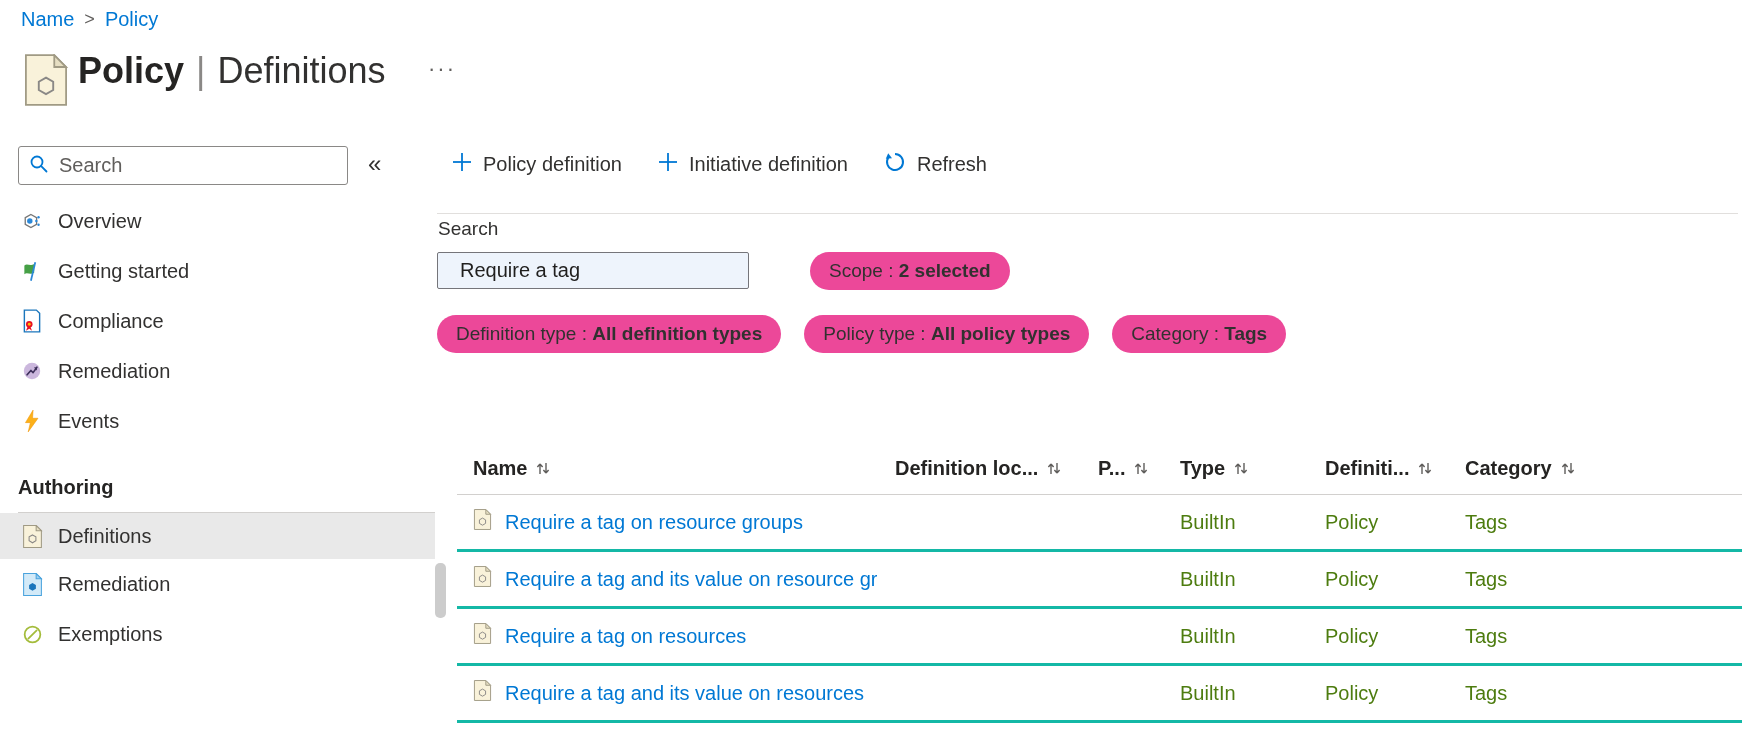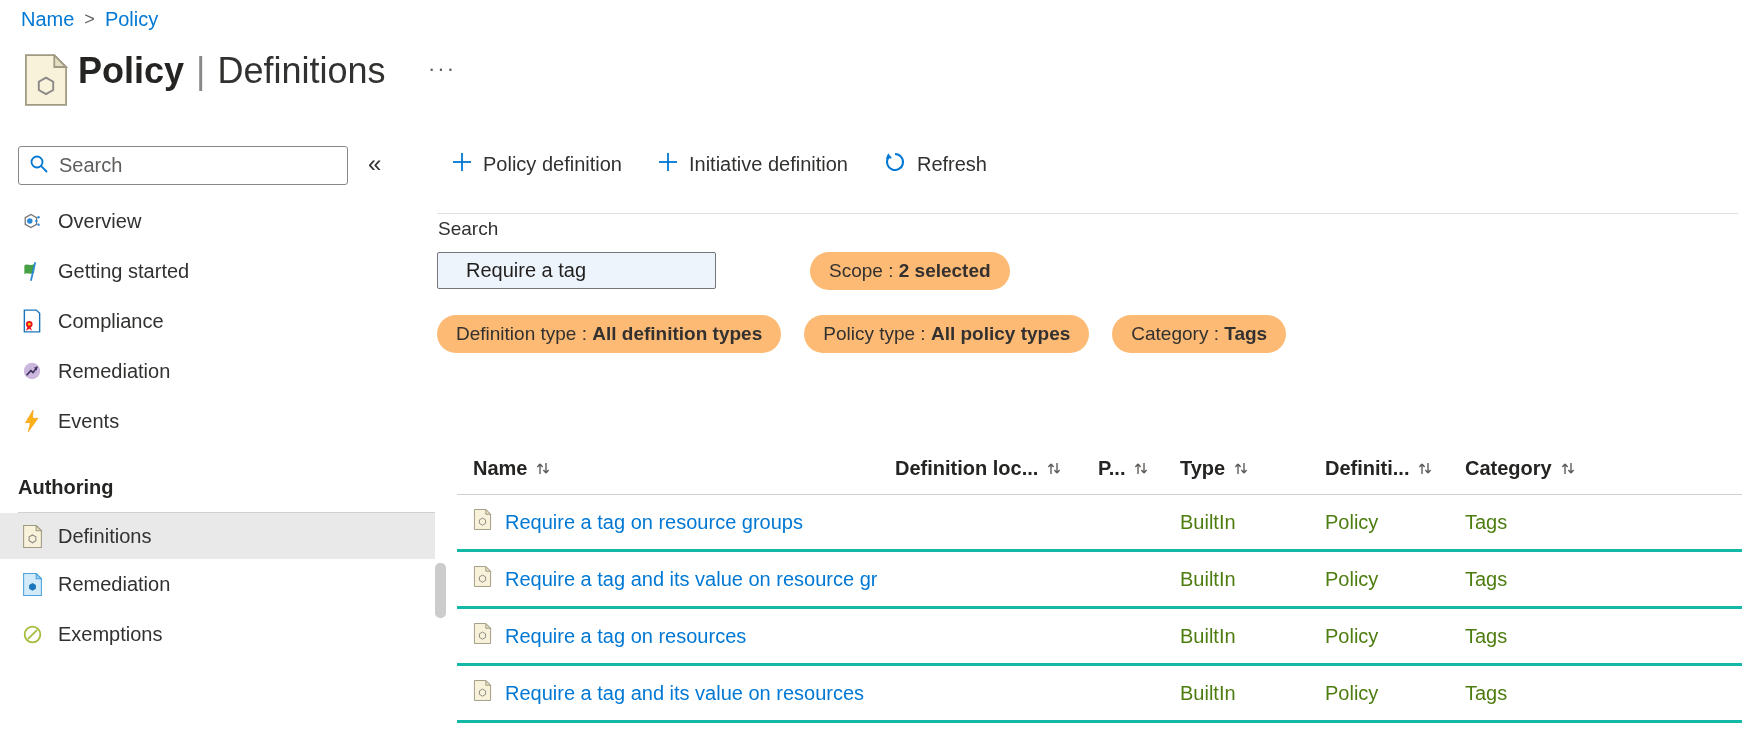--- a/index.html
+++ b/index.html
@@ -32,23 +32,23 @@
   .section-label { height:50px; display:flex; align-items:center; padding-left:18px; font-size:20px; font-weight:bold; color:#252423; margin-top:16px; }
   .menu-divider { border-top:1px solid #d2d0ce; margin-left:18px; }
   .menu-item.selected { background:#e9e9e9; height:46px; }
 
   
   .commandbar { position:absolute; left:452px; top:142px; display:flex; gap:36px; align-items:center; height:44px; }
   .cmd-btn { display:flex; align-items:center; gap:11px; font-size:20px; color:#323130; cursor:pointer; }
   .cmd-sep-line { position:absolute; left:437px; right:4px; top:213px; height:1px; background:#e1dfdd; }
 
   .search-label { position:absolute; left:438px; top:218px; font-size:19px; color:#323130; }
-  .search-input { position:absolute; left:437px; top:252px; width:279px; height:37px; background:#eef4fc; border:1px solid #75757a; border-radius:2px; font-size:20px; color:#201f1e; padding:0 28px; outline:none; font-family:inherit; }
-
-  .pill { display:inline-flex; align-items:center; height:38px; border-radius:19px; background:#fdba74; padding:4px 19px; font-size:19px; color:#323130; cursor:pointer; white-space:nowrap; }
+  .search-input { position:absolute; left:437px; top:252px; width:312px; height:37px; background:#eef4fc; border:1px solid #75757a; border-radius:2px; font-size:20px; color:#201f1e; padding:0 22px; outline:none; font-family:inherit; }
+
+  .pill { display:inline-flex; align-items:center; height:38px; border-radius:19px; background:#ec4899; padding:4px 19px; font-size:19px; color:#323130; cursor:pointer; white-space:nowrap; }
   .pill b { font-weight:bold; }
   .pill-scope { position:absolute; left:810px; top:252px; }
   .pill-row { position:absolute; left:437px; top:315px; display:flex; gap:23px; }
 
   
   .table { position:absolute; left:457px; top:443px; width:1285px; }
   .trow { display:grid; grid-template-columns:438px 203px 82px 145px 140px 1fr; align-items:center; }
   .thead { height:52px; font-weight:bold; font-size:20px; color:#252423; border-bottom:1px solid #d2d0ce; }
   .th { display:flex; align-items:center; gap:8px; cursor:pointer; white-space:nowrap; }
   .th:first-child { padding-left:16px; }

